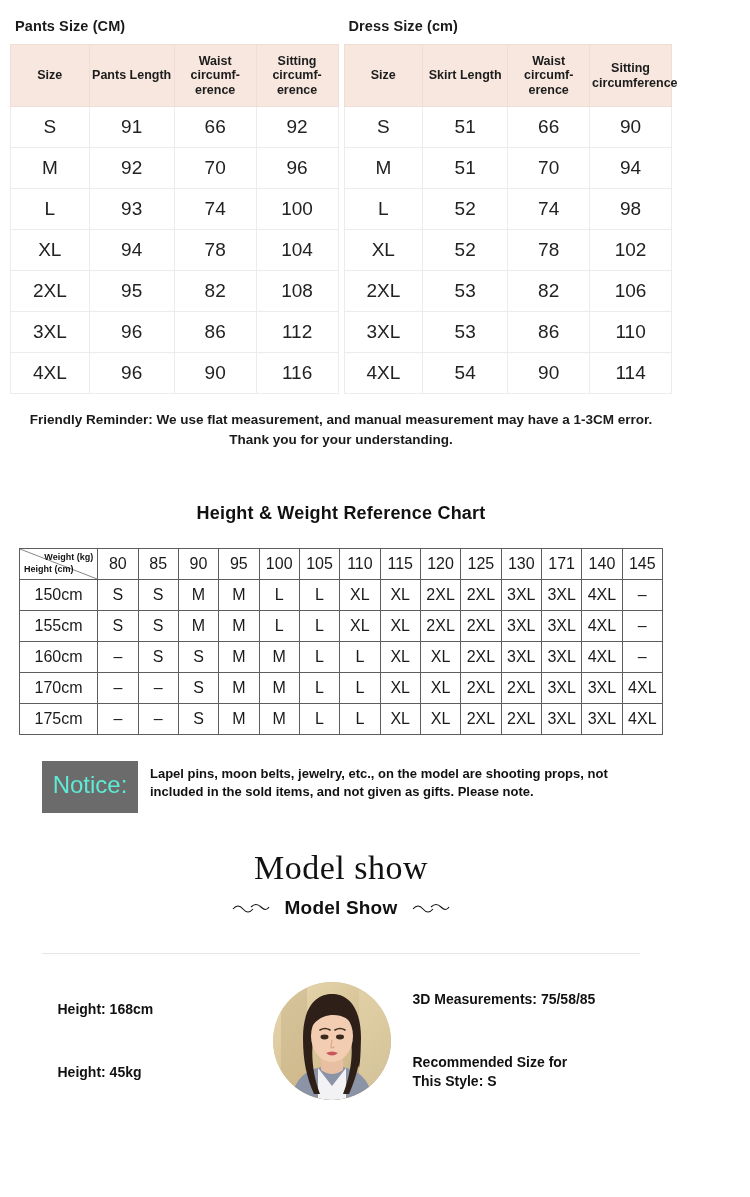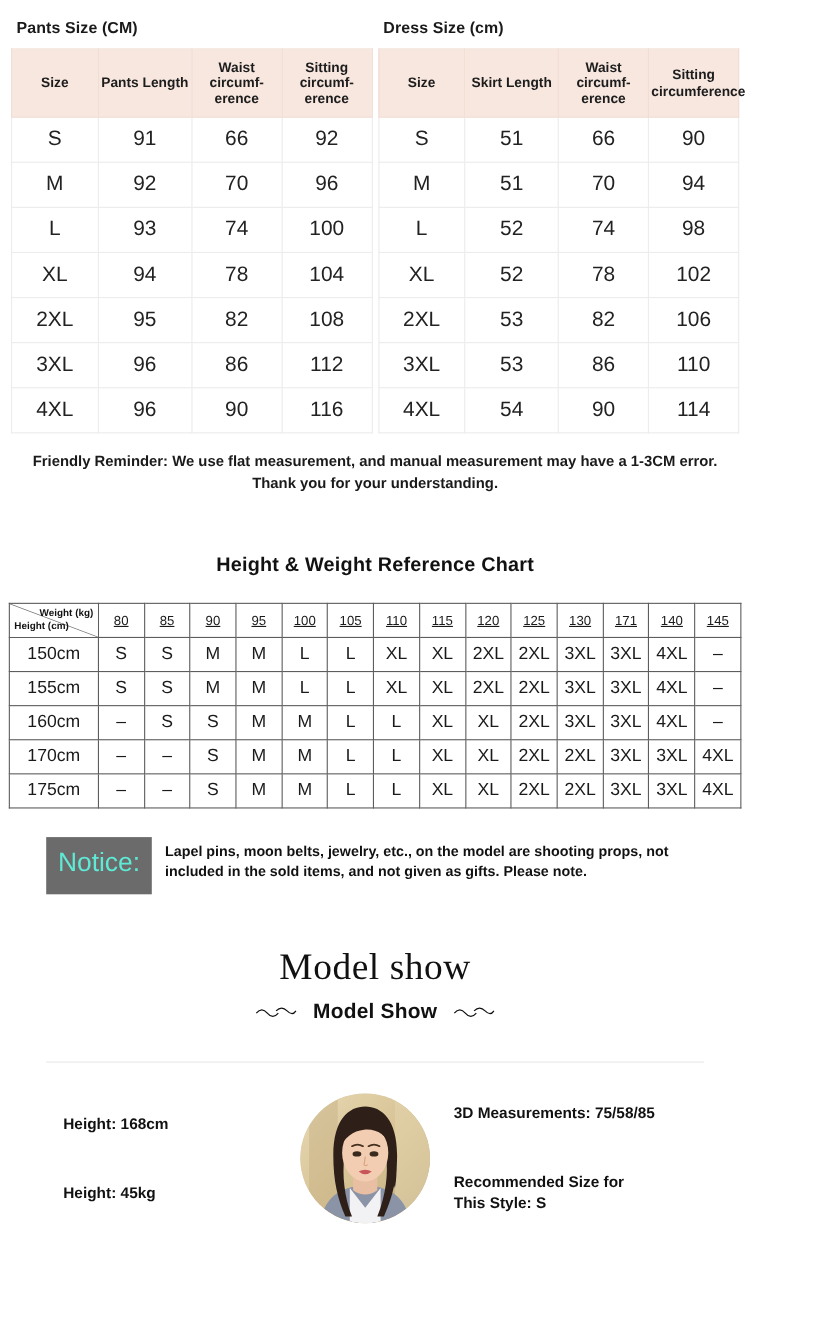--- a/index.html
+++ b/index.html
@@ -39,31 +39,31 @@
   .reminder{
     margin:16px 18px 0 18px;text-align:center;
     font-size:13.5px;font-weight:700;line-height:1.45;color:#1a1a1a;
   }
 
   
   .hw-title{
     text-align:center;font-size:18px;font-weight:700;color:#111;
     margin:54px 0 24px 0;letter-spacing:.2px;
   }
-  .hw-wrap{padding:0 8px;}
+  .hw-wrap{padding:0 19px;}
   table.hw{
     width:100%;border-collapse:collapse;table-layout:fixed;
     border:1px solid #5d5d5d;
   }
   table.hw td,table.hw th{
     border:1px solid #5d5d5d;text-align:center;vertical-align:middle;
     font-size:16px;color:#1a1a1a;font-weight:400;height:30px;
     padding:0;background:#fff;
   }
-  table.hw th.wt{font-weight:400;font-size:12px;text-decoration:underline;}
+  table.hw th.wt{font-weight:400;font-size:16px;}
   td.corner{
     position:relative;background:#fff;height:62px;padding:0;
   }
   td.corner svg{position:absolute;inset:0;width:100%;height:100%;}
   .corner-top{
     position:absolute;top:4px;right:4px;font-size:9px;font-weight:700;
     color:#111;line-height:1;
   }
   .corner-bot{
     position:absolute;bottom:5px;left:4px;font-size:9px;font-weight:700;
@@ -82,21 +82,21 @@
     padding:10px 10px 14px 10px;min-width:76px;text-align:center;
     display:flex;align-items:center;justify-content:center;
     font-family:"Liberation Sans", sans-serif;
   }
   .notice-text{
     flex:1;font-size:13px;font-weight:700;line-height:1.35;color:#111;
     padding:4px 30px 0 12px;
   }
 
   
-  .model-show{text-align:center;margin-top:48px;}
+  .model-show{text-align:center;margin-top:36px;}
   .ms-serif{
     font-family:"Liberation Serif", serif;font-size:34px;font-weight:400;
     color:#111;letter-spacing:.5px;line-height:1.1;
   }
   .ms-sub{
     display:flex;align-items:center;justify-content:center;gap:14px;
     margin-top:10px;
   }
   .ms-sub-text{font-size:19px;font-weight:700;color:#111;letter-spacing:.2px;}
   .wave{width:40px;height:14px;}

